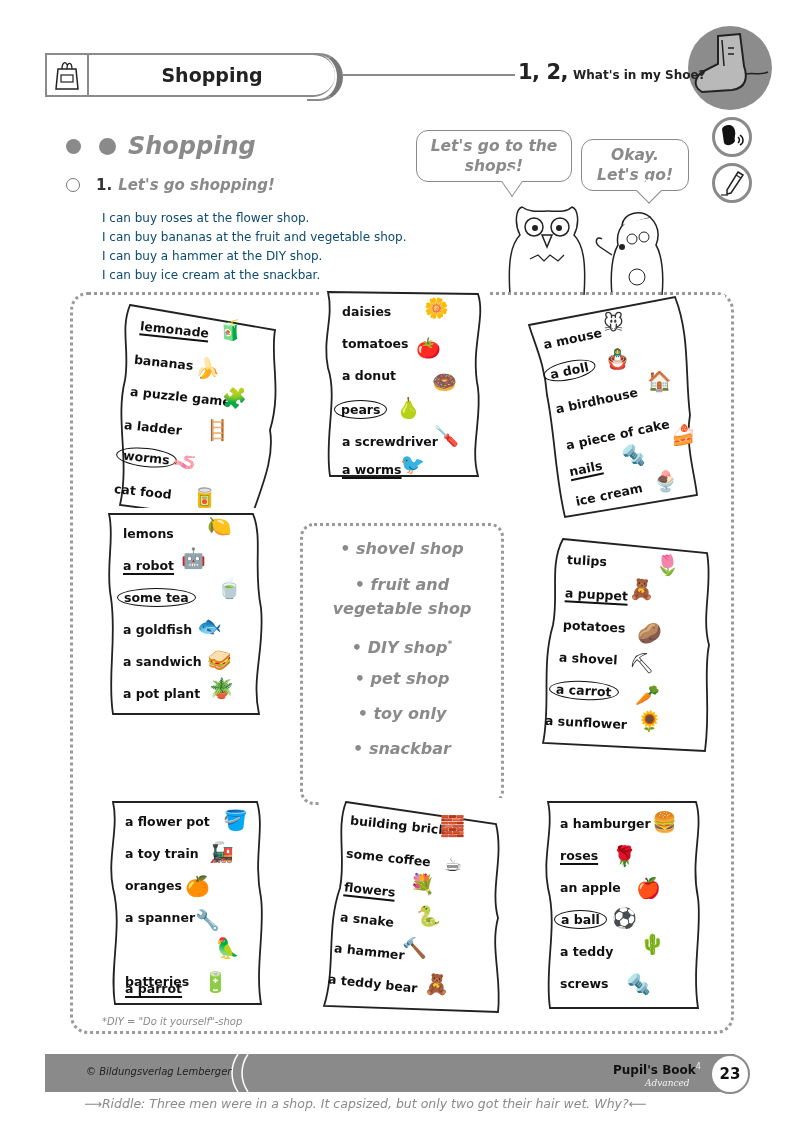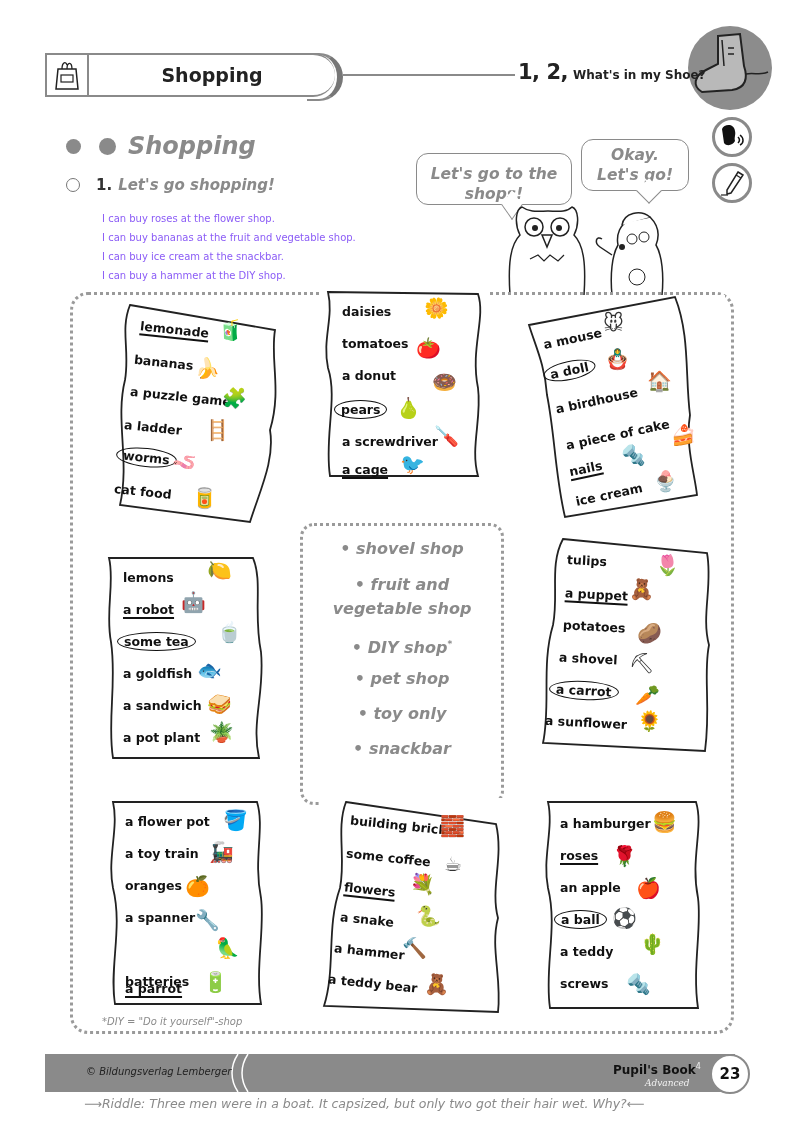--- a/index.html
+++ b/index.html
@@ -21,21 +21,21 @@
   .side-icon { position: absolute; left: 712px; width: 40px; height: 40px; border-radius: 50%; border: 3px solid #8a8a8a; background: #fff; display: flex; align-items: center; justify-content: center; }
 
   
   .sec-title { position: absolute; left: 66px; top: 132px; display: flex; align-items: center; gap: 10px; }
   .dot { width: 15px; height: 15px; border-radius: 50%; background: #8a8a8a; }
   .sec-title .txt { font-family: "DejaVu Sans", sans-serif; font-style: italic; font-weight: bold; font-size: 24px; color: #8a8a8a; margin-left: 2px; }
   .task { position: absolute; left: 66px; top: 176px; display: flex; align-items: center; gap: 16px; }
   .ring { width: 14px; height: 14px; border-radius: 50%; border: 1.5px solid #777; }
   .task .num { font-weight: bold; font-size: 15px; color: #333; }
   .task .t { font-style: italic; font-weight: bold; font-size: 15px; color: #8a8a8a; margin-left: -10px; }
-  .sentences { position: absolute; left: 102px; top: 209px; font-size: 10px; line-height: 19px; color: #8b5cf6; }
+  .sentences { position: absolute; left: 102px; top: 209px; font-size: 12px; line-height: 19px; color: #0c4a6e; }
 
   
   .bubble { position: absolute; border: 1.5px solid #8a8a8a; border-radius: 12px; background: #fff; font-style: italic; font-weight: bold; font-size: 15.5px; color: #8a8a8a; text-align: center; line-height: 20px; display: flex; flex-direction: column; justify-content: center; }
   .bubble .tail { position: absolute; width: 18px; height: 18px; background: #fff; border-right: 1.5px solid #8a8a8a; border-bottom: 1.5px solid #8a8a8a; }
 
   
   .chars { position: absolute; left: 500px; top: 195px; width: 200px; height: 100px; }
 
   
   .frame { position: absolute; left: 70px; top: 292px; width: 664px; height: 742px; border: 3px dotted #9a9a9a; border-radius: 18px; }
@@ -114,25 +114,25 @@
 
 <div class="task">
   <span class="ring"></span>
   <span class="num">1.</span>
   <span class="t">Let's go shopping!</span>
 </div>
 
 <div class="sentences">
   <div>I can buy roses at the flower shop.</div>
   <div>I can buy bananas at the fruit and vegetable shop.</div>
+  <div>I can buy a hammer at the DIY shop.</div>
   <div>I can buy ice cream at the snackbar.</div>
-  <div>I can buy a hammer at the DIY shop.</div>
-</div>
-
-<div class="bubble" style="left:416px;top:153px;width:156px;height:52px;justify-content:flex-end;">
+</div>
+
+<div class="bubble" style="left:416px;top:130px;width:156px;height:52px;">
   <span>Let's go to the</span>
   <span>shops!</span>
   <span class="tail" style="left:86px;bottom:-10px;transform:rotate(45deg) skew(10deg,10deg);"></span>
 </div>
 <div class="bubble" style="left:581px;top:139px;width:108px;height:52px;">
   <span>Okay.</span>
   <span>Let's go!</span>
   <span class="tail" style="left:58px;bottom:-10px;transform:rotate(45deg);"></span>
 </div>
 
@@ -182,21 +182,21 @@
   <span class="item" style="left:22px;top:16px;">daisies</span>
   <span class="pic" style="left:104px;top:10px;">🌼</span>
   <span class="item" style="left:22px;top:48px;">tomatoes</span>
   <span class="pic" style="left:96px;top:50px;">🍅</span>
   <span class="item" style="left:22px;top:80px;">a donut</span>
   <span class="pic" style="left:112px;top:84px;">🍩</span>
   <span class="item c" style="left:14px;top:112px;">pears</span>
   <span class="pic" style="left:76px;top:110px;">🍐</span>
   <span class="item" style="left:22px;top:146px;">a screwdriver</span>
   <span class="pic" style="left:114px;top:138px;">🪛</span>
-  <span class="item u" style="left:22px;top:174px;">a cage</span>
+  <span class="item u" style="left:22px;top:174px;">a worms</span>
   <span class="pic" style="left:80px;top:166px;">🐦</span>
 </div>
 
 <div class="list" style="left:525px;top:295px;width:200px;height:225px;">
   <svg class="paper" viewBox="0 0 200 225" preserveAspectRatio="none">
       <path d="M4 30 L150 2 C165 40 160 80 165 120 C160 150 170 180 172 200 L40 222 C30 180 30 140 22 100 C20 70 10 50 4 30 Z" fill="#fff" stroke="#222" stroke-width="1.8"></path>
     </svg>
   <span class="item" style="left:18px;top:36px;transform:rotate(-12deg);">a mouse</span>
   <span class="pic" style="left:78px;top:18px;">🐭</span>
   <span class="item c" style="left:18px;top:66px;transform:rotate(-12deg);">a doll</span>
@@ -204,21 +204,21 @@
   <span class="item" style="left:30px;top:98px;transform:rotate(-12deg);">a birdhouse</span>
   <span class="pic" style="left:122px;top:76px;">🏠</span>
   <span class="item" style="left:40px;top:132px;transform:rotate(-12deg);">a piece of cake</span>
   <span class="pic" style="left:146px;top:130px;">🍰</span>
   <span class="item u" style="left:44px;top:166px;transform:rotate(-12deg);">nails</span>
   <span class="pic" style="left:96px;top:150px;">🔩</span>
   <span class="item" style="left:50px;top:192px;transform:rotate(-12deg);">ice cream</span>
   <span class="pic" style="left:128px;top:176px;">🍨</span>
 </div>
 
-<div class="list" style="left:103px;top:552px;width:162px;height:210px;">
+<div class="list" style="left:103px;top:508px;width:162px;height:210px;">
   <svg class="paper" viewBox="0 0 162 210" preserveAspectRatio="none">
       <path d="M6 6 L150 6 C160 30 150 60 158 100 C162 140 148 170 156 206 L10 206 C4 170 14 130 8 90 C2 60 12 30 6 6 Z" fill="#fff" stroke="#222" stroke-width="1.8"></path>
     </svg>
   <span class="item" style="left:20px;top:18px;">lemons</span>
   <span class="pic" style="left:104px;top:8px;">🍋</span>
   <span class="item u" style="left:20px;top:50px;">a robot</span>
   <span class="pic" style="left:78px;top:40px;">🤖</span>
   <span class="item c" style="left:14px;top:80px;">some tea</span>
   <span class="pic" style="left:114px;top:70px;">🍵</span>
   <span class="item" style="left:20px;top:114px;">a goldfish</span>
@@ -317,13 +317,13 @@
 
 <div class="footer-bar"></div>
 <svg class="footer-arcs" viewBox="0 0 30 38">
   <path d="M10 0 C2 12 2 26 10 38" stroke="#fff" stroke-width="1.5" fill="none"></path>
   <path d="M20 0 C12 12 12 26 20 38" stroke="#fff" stroke-width="1.5" fill="none"></path>
 </svg>
 <div class="footer-copy">© Bildungsverlag Lemberger</div>
 <div class="footer-book"><span>Pupil's Book</span><sup>4</sup></div>
 <div class="footer-adv">Advanced</div>
 <div class="page-num">23</div>
-<div class="riddle">⟶Riddle: Three men were in a boat. It capsized, but only two got their hair wet. Why?⟵</div>
+<div class="riddle">⟶Riddle: Three men were in a shop. It capsized, but only two got their hair wet. Why?⟵</div>
 
 </body></html>

